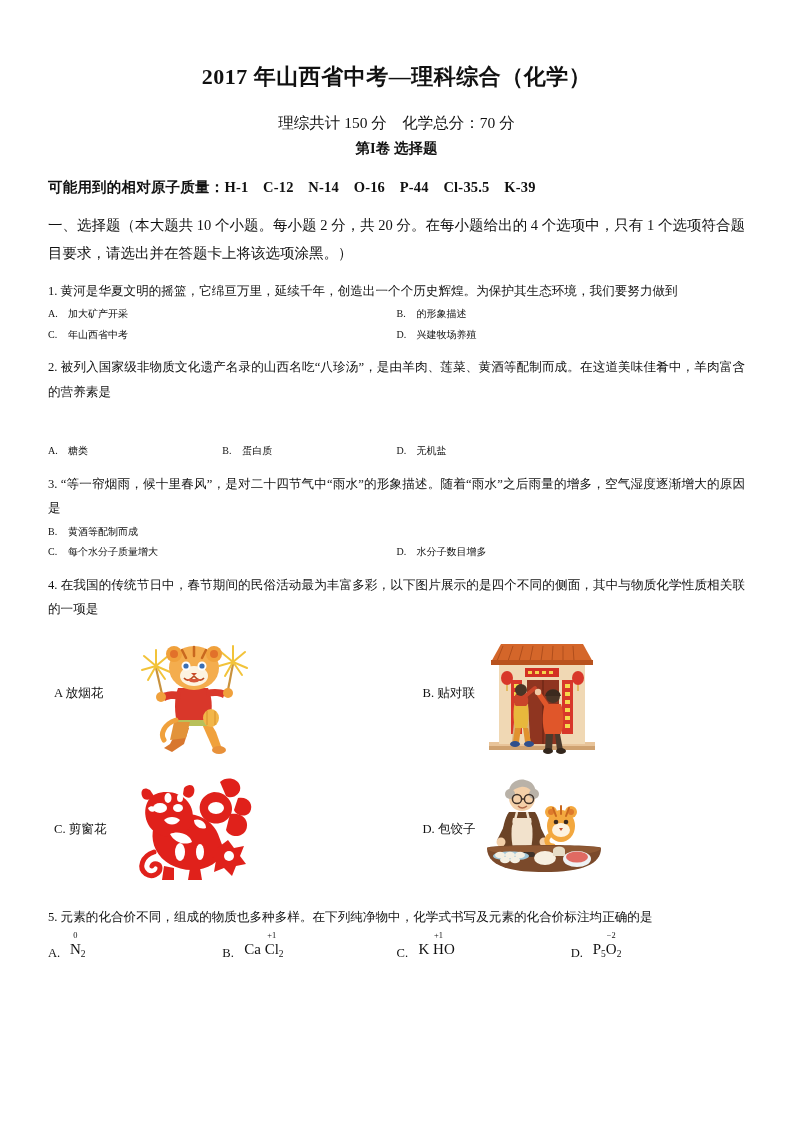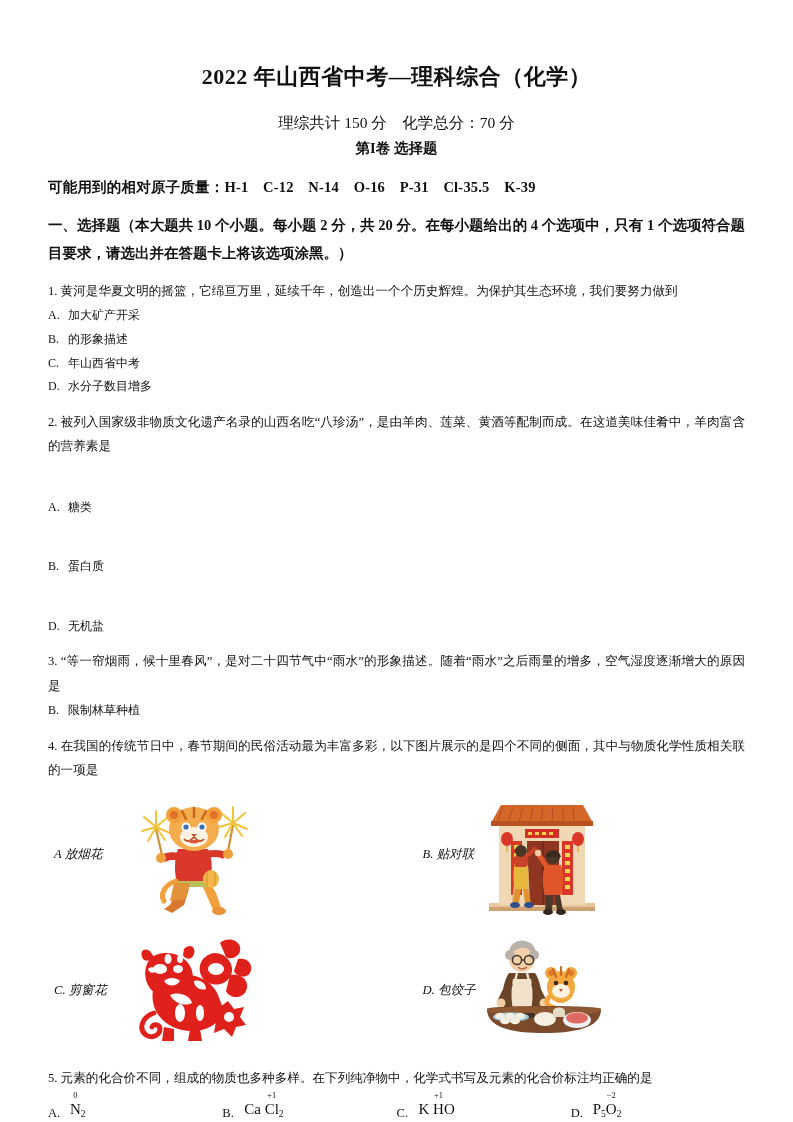--- a/index.html
+++ b/index.html
@@ -48,60 +48,58 @@
   }
   .atomic-mass {
     font-size: 14.5px;
     font-weight: bold;
     margin: 16px 0 0 0;
     line-height: 1.6;
     letter-spacing: 0.2px;
   }
   .part-heading {
     font-size: 14.5px;
-    font-weight: bold;
+    font-weight: normal;
     margin: 13px 0 0 0;
     line-height: 1.92;
     text-align: justify;
     text-justify: inter-ideograph;
   }
 
   
   .question {
     margin-top: 11px;
   }
   .q-stem {
     font-size: 12.6px;
     line-height: 1.95;
     text-align: justify;
     text-justify: inter-ideograph;
   }
   .opt-row {
     display: flex;
-    font-size: 12px;
+    font-size: 10px;
     line-height: 1.95;
     margin-top: 1px;
-    flex-direction: column;
   }
   .opt-2col > .opt { width: 50%; }
   .opt-4col > .opt { width: 25%; margin-top: 36px; }
   .opt { white-space: nowrap; }
   .opt .lab { display: inline-block; min-width: 20px; }
 
   
   .pic-row {
     display: flex;
     margin-top: 8px;
   }
   .pic-cell {
     width: 50%;
     display: flex;
     align-items: center;
     min-height: 128px;
-    font-style: italic;
   }
   .pic-label {
     font-size: 12.6px;
     white-space: nowrap;
     width: 86px;
     padding-left: 6px;
     box-sizing: border-box;
   }
   .pic-label.indent { padding-left: 26px; }
   .pic-box {
@@ -152,51 +150,55 @@
   .chem sub {
     font-size: 9.5px;
     vertical-align: -0.28em;
   }
 </style>
 </head>
 <body>
 
 <div class="page">
 
-  <h1 class="doc-title">2022 年山西省中考—理科综合（化学）</h1>
+  <h1 class="doc-title">2017 年山西省中考—理科综合（化学）</h1>
   <div class="doc-subtitle">理综共计 150 分　化学总分：70 分</div>
   <div class="doc-section-title">第I卷 选择题</div>
-  <div class="atomic-mass">可能用到的相对原子质量：H-1　C-12　N-14　O-16　P-31　Cl-35.5　K-39</div>
+  <div class="atomic-mass">可能用到的相对原子质量：H-1　C-12　N-14　O-16　P-44　Cl-35.5　K-39</div>
   <div class="part-heading">一、选择题（本大题共 10 个小题。每小题 2 分，共 20 分。在每小题给出的 4 个选项中，只有 1 个选项符合题目要求，请选出并在答题卡上将该选项涂黑。）</div>
 
   <div class="question">
     <div class="q-stem">1. 黄河是华夏文明的摇篮，它绵亘万里，延续千年，创造出一个个历史辉煌。为保护其生态环境，我们要努力做到</div>
     <div class="opt-row opt-2col">
       <div class="opt"><span class="lab">A.</span><span>加大矿产开采</span></div>
       <div class="opt"><span class="lab">B.</span><span>的形象描述</span></div>
     </div>
     <div class="opt-row opt-2col">
       <div class="opt"><span class="lab">C.</span><span>年山西省中考</span></div>
-      <div class="opt"><span class="lab">D.</span><span>水分子数目增多</span></div>
+      <div class="opt"><span class="lab">D.</span><span>兴建牧场养殖</span></div>
     </div>
   </div>
 
   <div class="question">
     <div class="q-stem">2. 被列入国家级非物质文化遗产名录的山西名吃“八珍汤”，是由羊肉、莲菜、黄酒等配制而成。在这道美味佳肴中，羊肉富含的营养素是</div>
     <div class="opt-row opt-4col">
       <div class="opt"><span class="lab">A.</span><span>糖类</span></div>
       <div class="opt"><span class="lab">B.</span><span>蛋白质</span></div>
       <div class="opt"><span class="lab">D.</span><span>无机盐</span></div>
     </div>
   </div>
 
   <div class="question">
     <div class="q-stem">3. “等一帘烟雨，候十里春风”，是对二十四节气中“雨水”的形象描述。随着“雨水”之后雨量的增多，空气湿度逐渐增大的原因是</div>
     <div class="opt-row opt-2col">
-      <div class="opt"><span class="lab">B.</span><span>限制林草种植</span></div>
+      <div class="opt"><span class="lab">B.</span><span>黄酒等配制而成</span></div>
+    </div>
+    <div class="opt-row opt-2col">
+      <div class="opt"><span class="lab">C.</span><span>每个水分子质量增大</span></div>
+      <div class="opt"><span class="lab">D.</span><span>水分子数目增多</span></div>
     </div>
   </div>
 
   <div class="question">
     <div class="q-stem">4. 在我国的传统节日中，春节期间的民俗活动最为丰富多彩，以下图片展示的是四个不同的侧面，其中与物质化学性质相关联的一项是</div>
 
     <div class="pic-row">
 
       <div class="pic-cell">
         <div class="pic-label">

